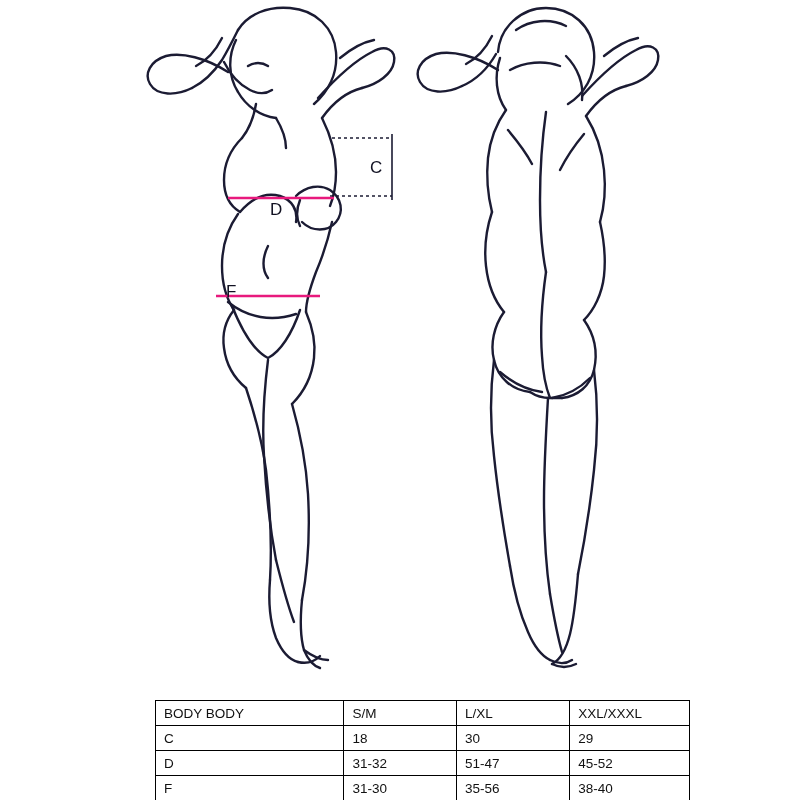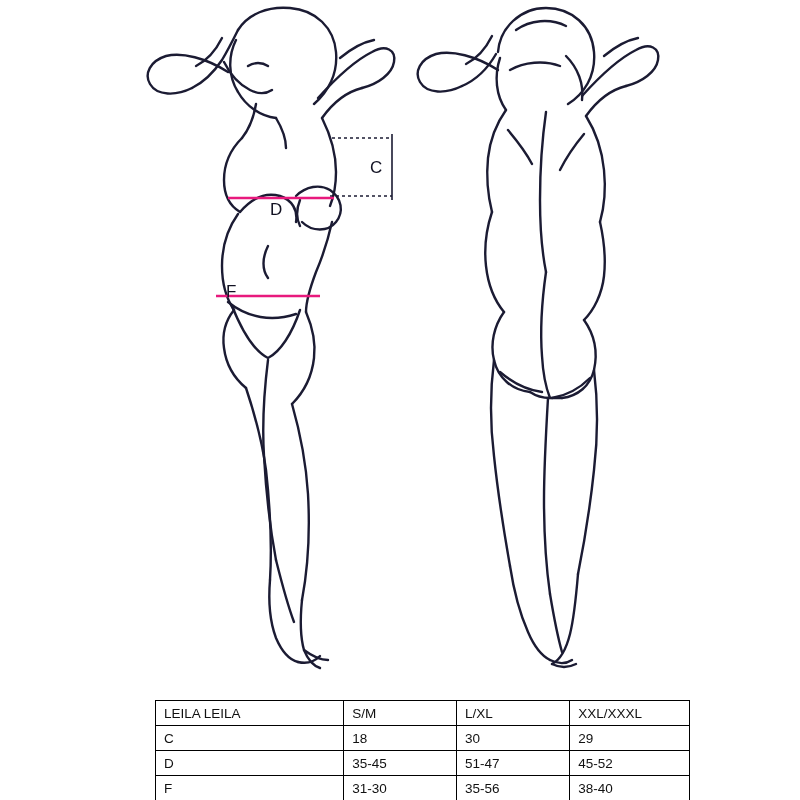--- a/index.html
+++ b/index.html
@@ -198,34 +198,34 @@
     </svg>
 
     <span class="meas-label label-c">C</span>
     <span class="meas-label label-d">D</span>
     <span class="meas-label label-f">F</span>
   </div>
 
   <table id="size-table">
     <tbody>
       <tr>
-        <td class="label-col">LEILA LEILA</td>
+        <td class="label-col">BODY BODY</td>
         <td class="val-col">S/M</td>
         <td class="val-col">L/XL</td>
         <td class="val-col">XXL/XXXL</td>
       </tr>
       <tr>
         <td class="label-col">C</td>
         <td class="val-col">18</td>
         <td class="val-col">30</td>
         <td class="val-col">29</td>
       </tr>
       <tr>
         <td class="label-col">D</td>
-        <td class="val-col">35-45</td>
+        <td class="val-col">31-32</td>
         <td class="val-col">51-47</td>
         <td class="val-col">45-52</td>
       </tr>
       <tr>
         <td class="label-col">F</td>
         <td class="val-col">31-30</td>
         <td class="val-col">35-56</td>
         <td class="val-col">38-40</td>
       </tr>
     </tbody>

